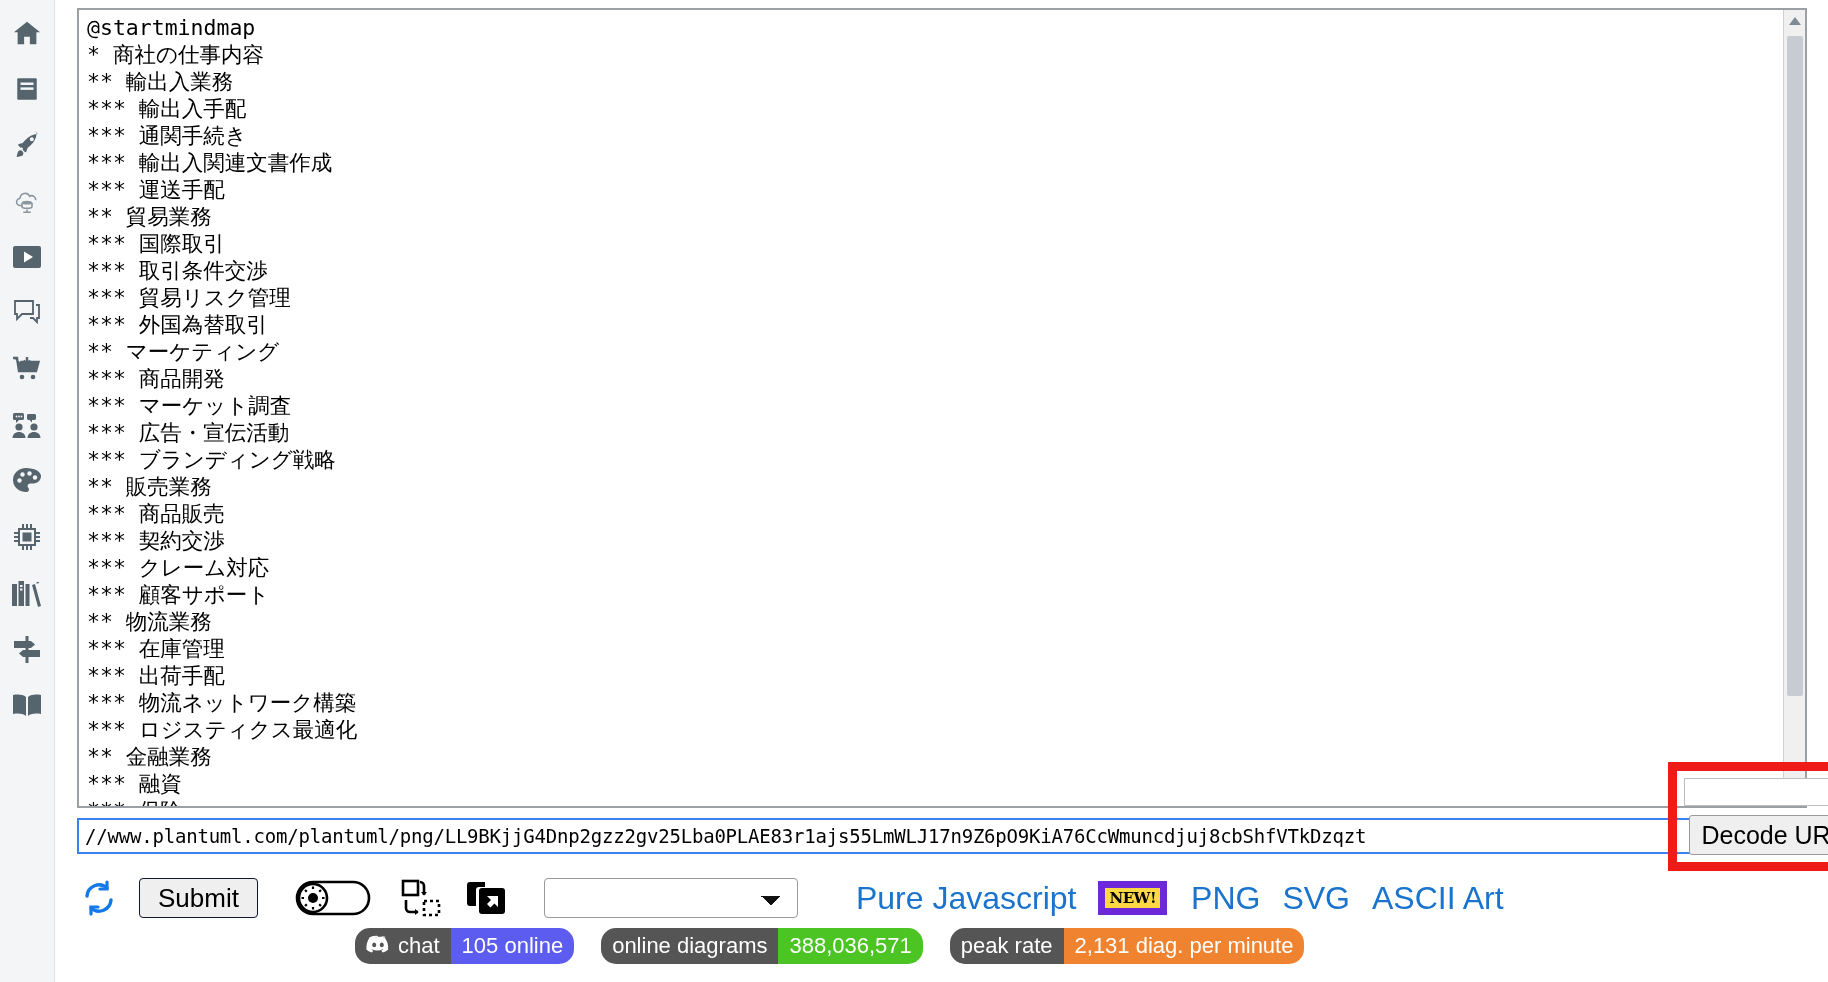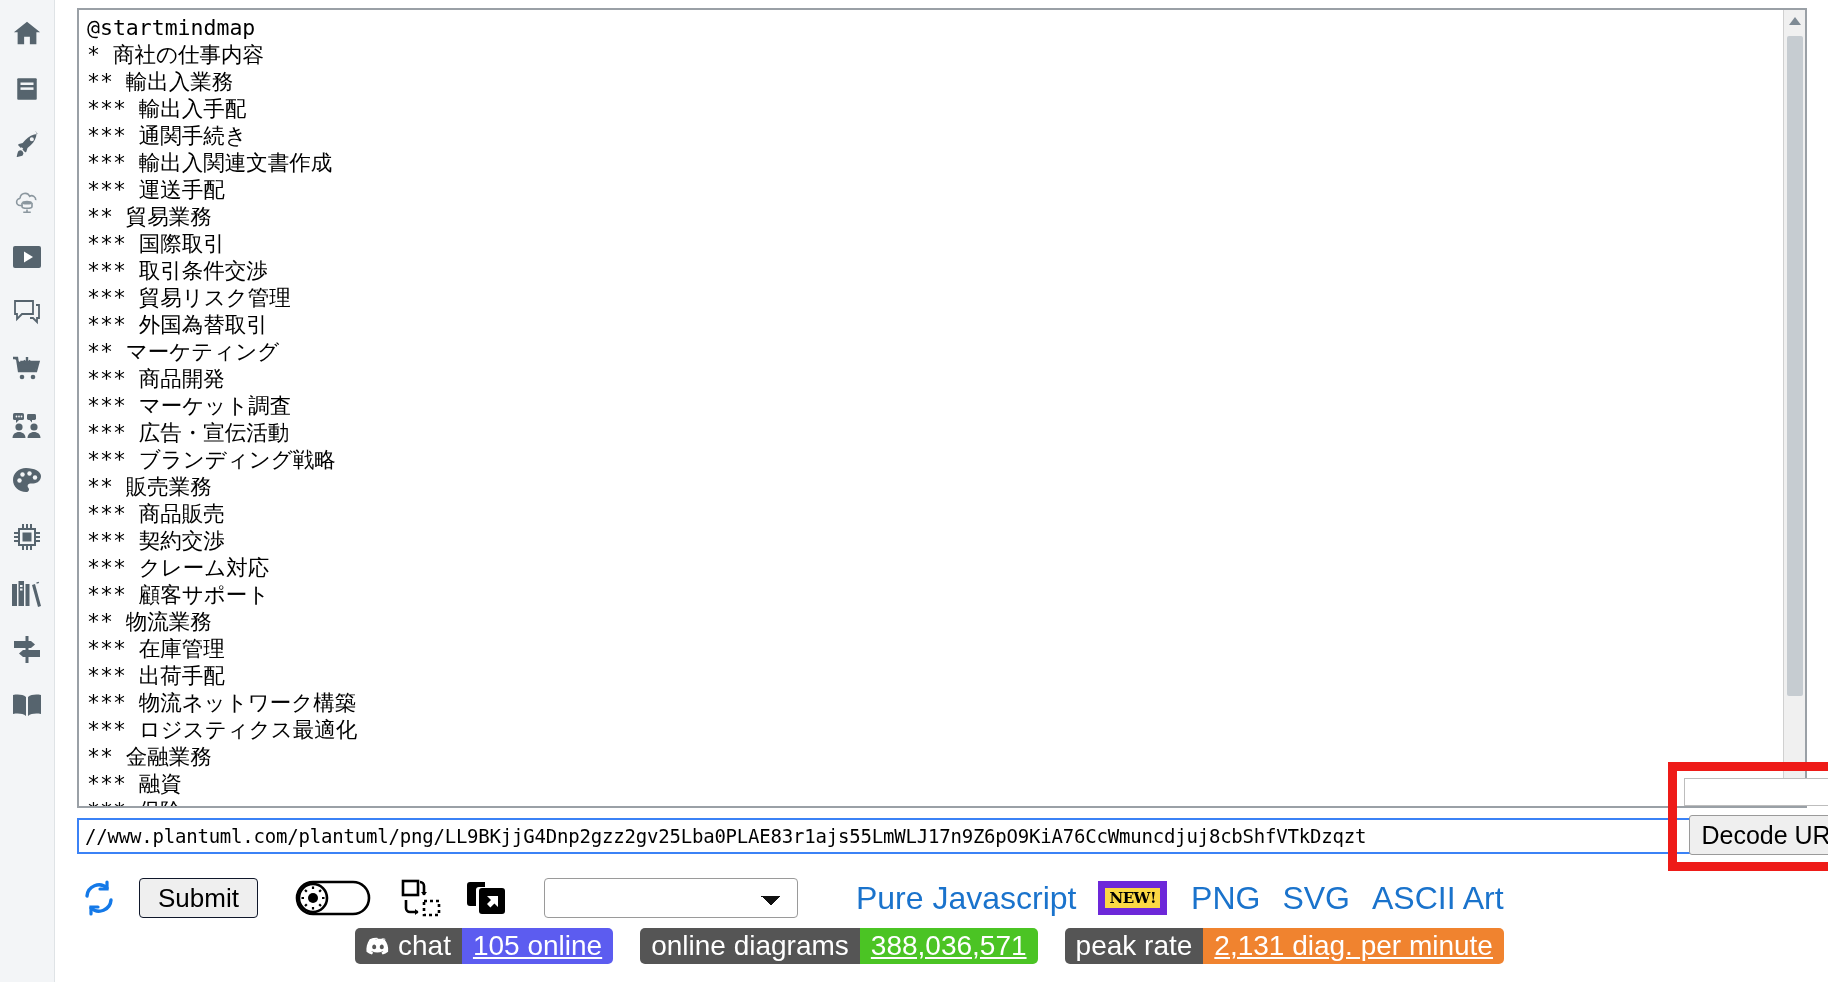--- a/index.html
+++ b/index.html
@@ -257,42 +257,41 @@
     left: 300px; top: 928px;
     height: 36px;
     display: flex;
     align-items: center;
     gap: 27px;
   }
   .badge {
     display: flex;
     align-items: stretch;
     height: 36px;
-    border-radius: 5px;
+    border-radius: 15px;
     overflow: hidden;
     font-family: "Liberation Sans", sans-serif;
-    font-size: 28px;
+    font-size: 22px;
     cursor: pointer;
   }
   .badge-left {
     background: #555555;
     color: #ffffff;
     display: flex;
     align-items: center;
     padding: 0 11px;
     white-space: nowrap;
     gap: 8px;
   }
   .badge-right {
     color: #ffffff;
     display: flex;
     align-items: center;
     padding: 0 11px;
     white-space: nowrap;
-    text-decoration: underline;
   }
   .badge-blurple { background: #5c5cf0; }
   .badge-green   { background: #4bc424; }
   .badge-orange  { background: #f0832f; }
 </style>
 </head>
 <body>
 
 <div id="app">
 

